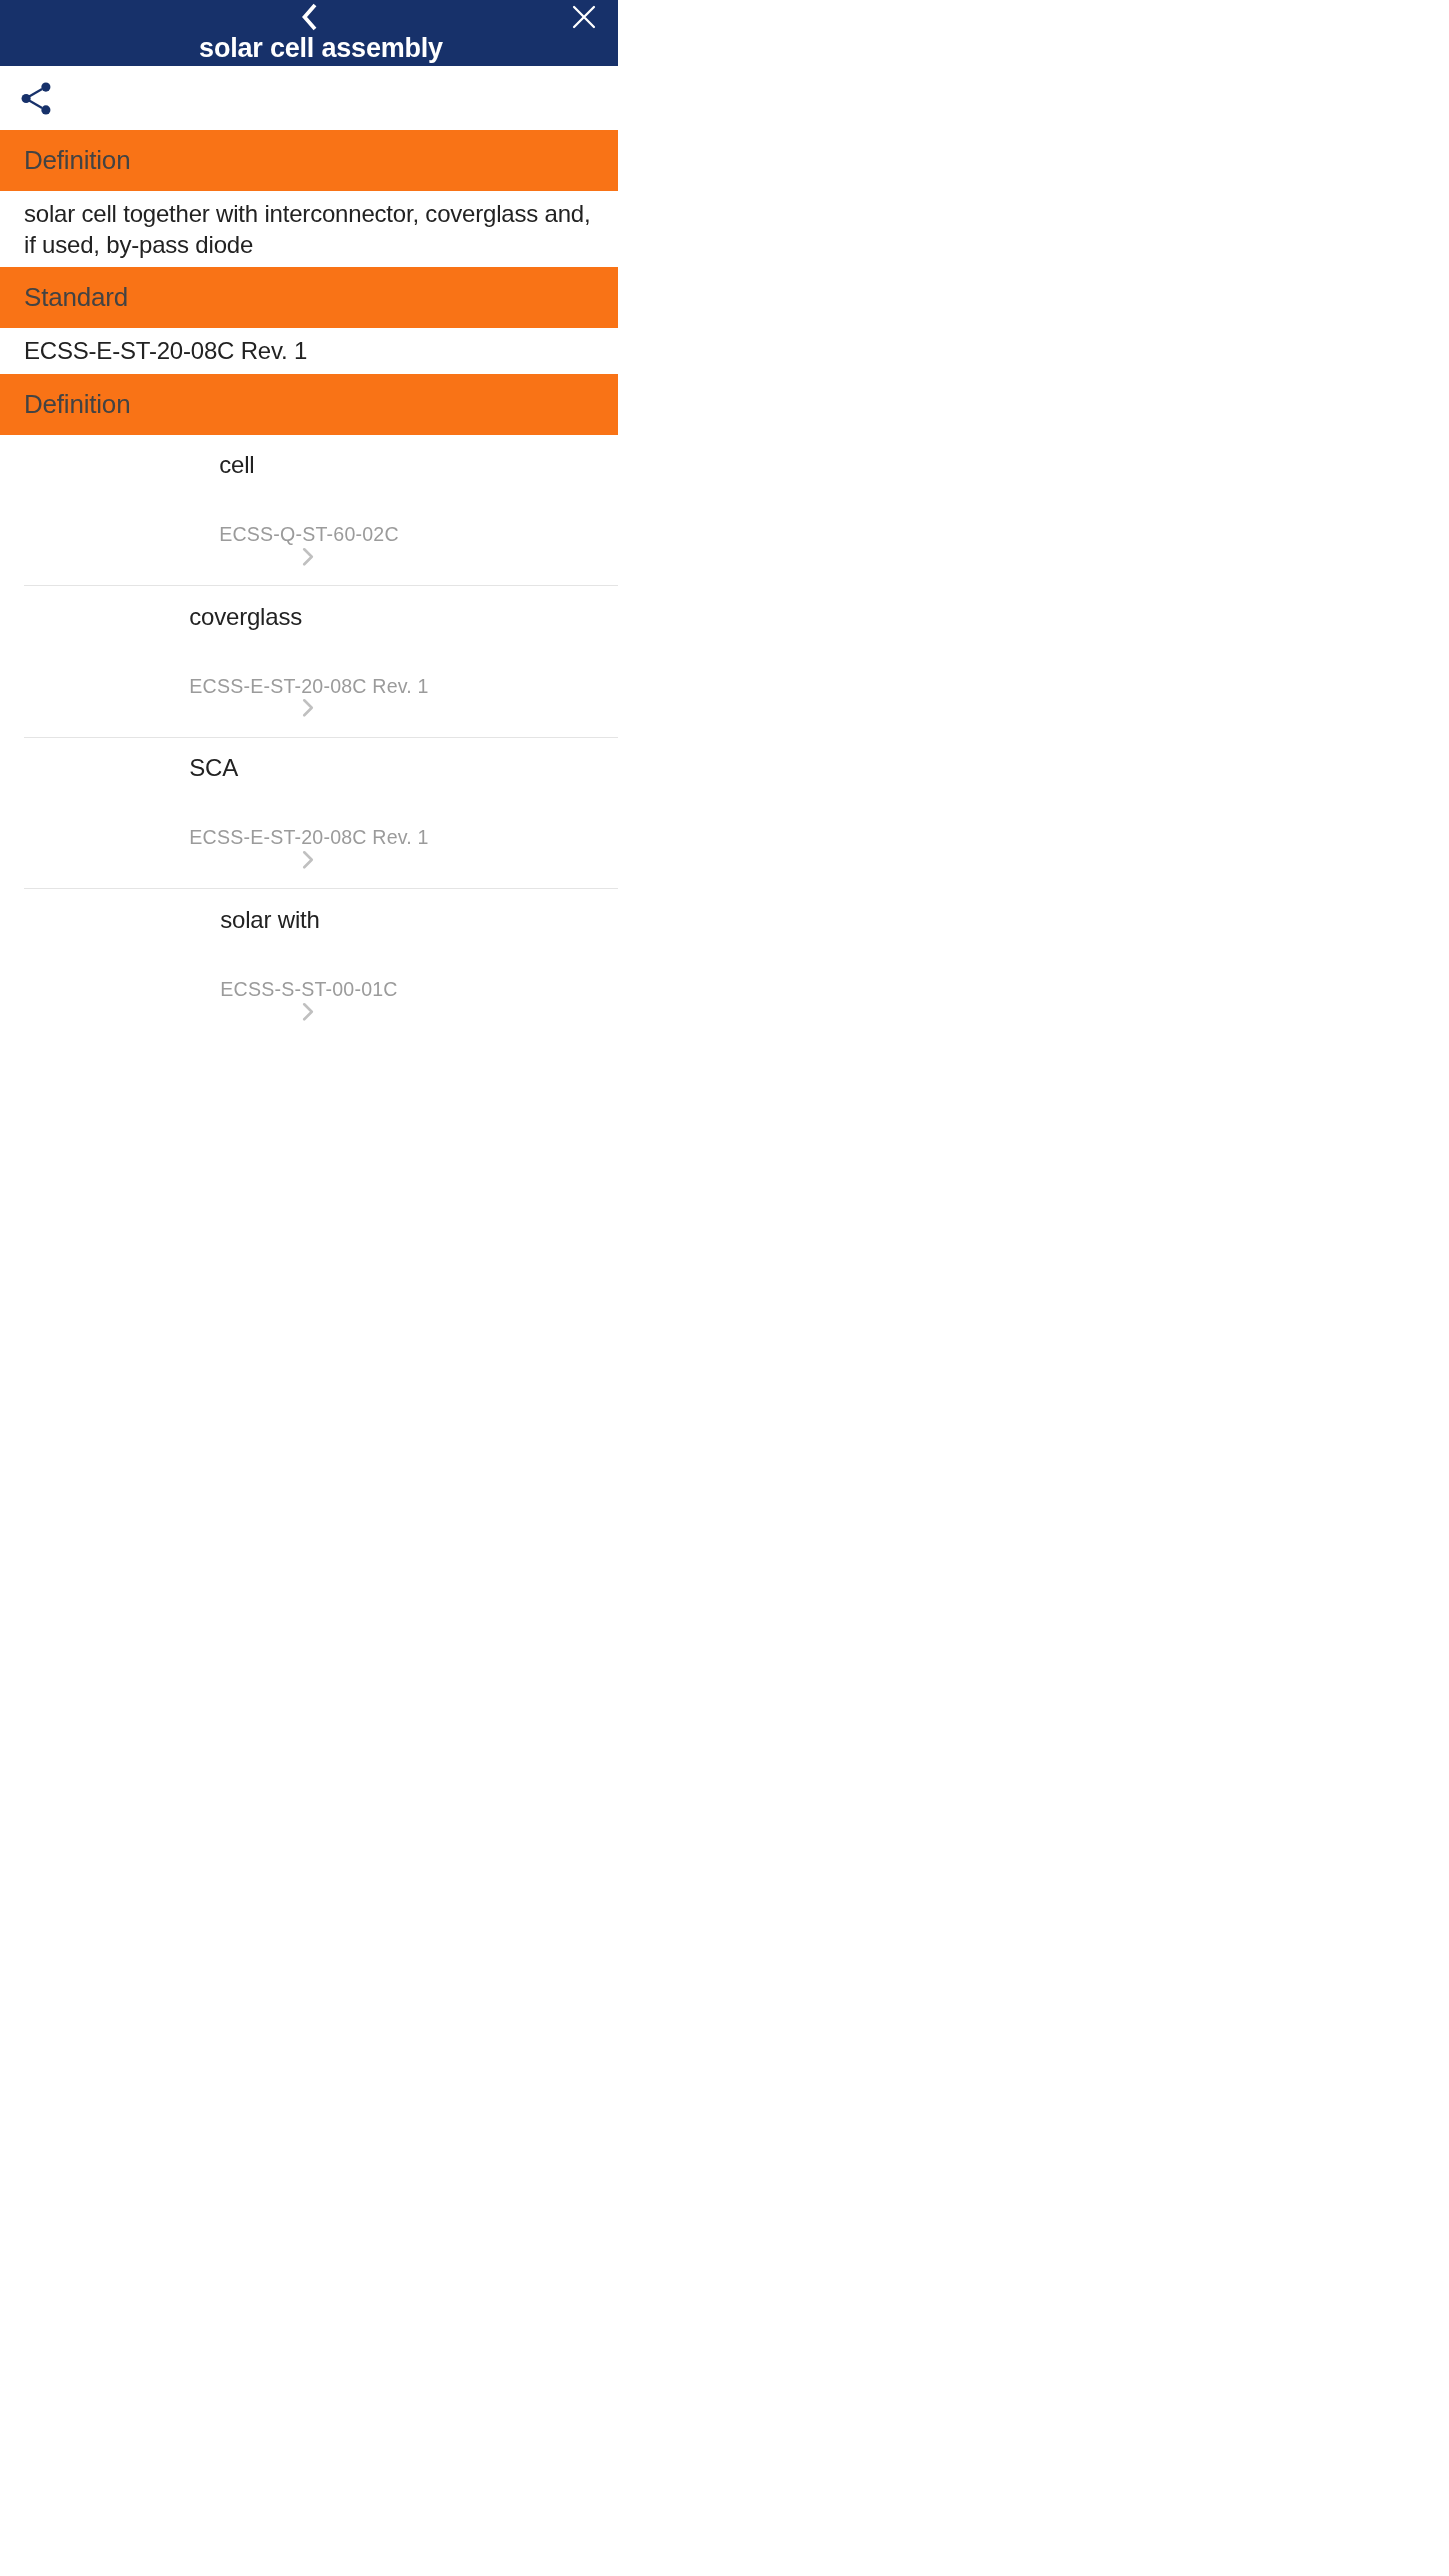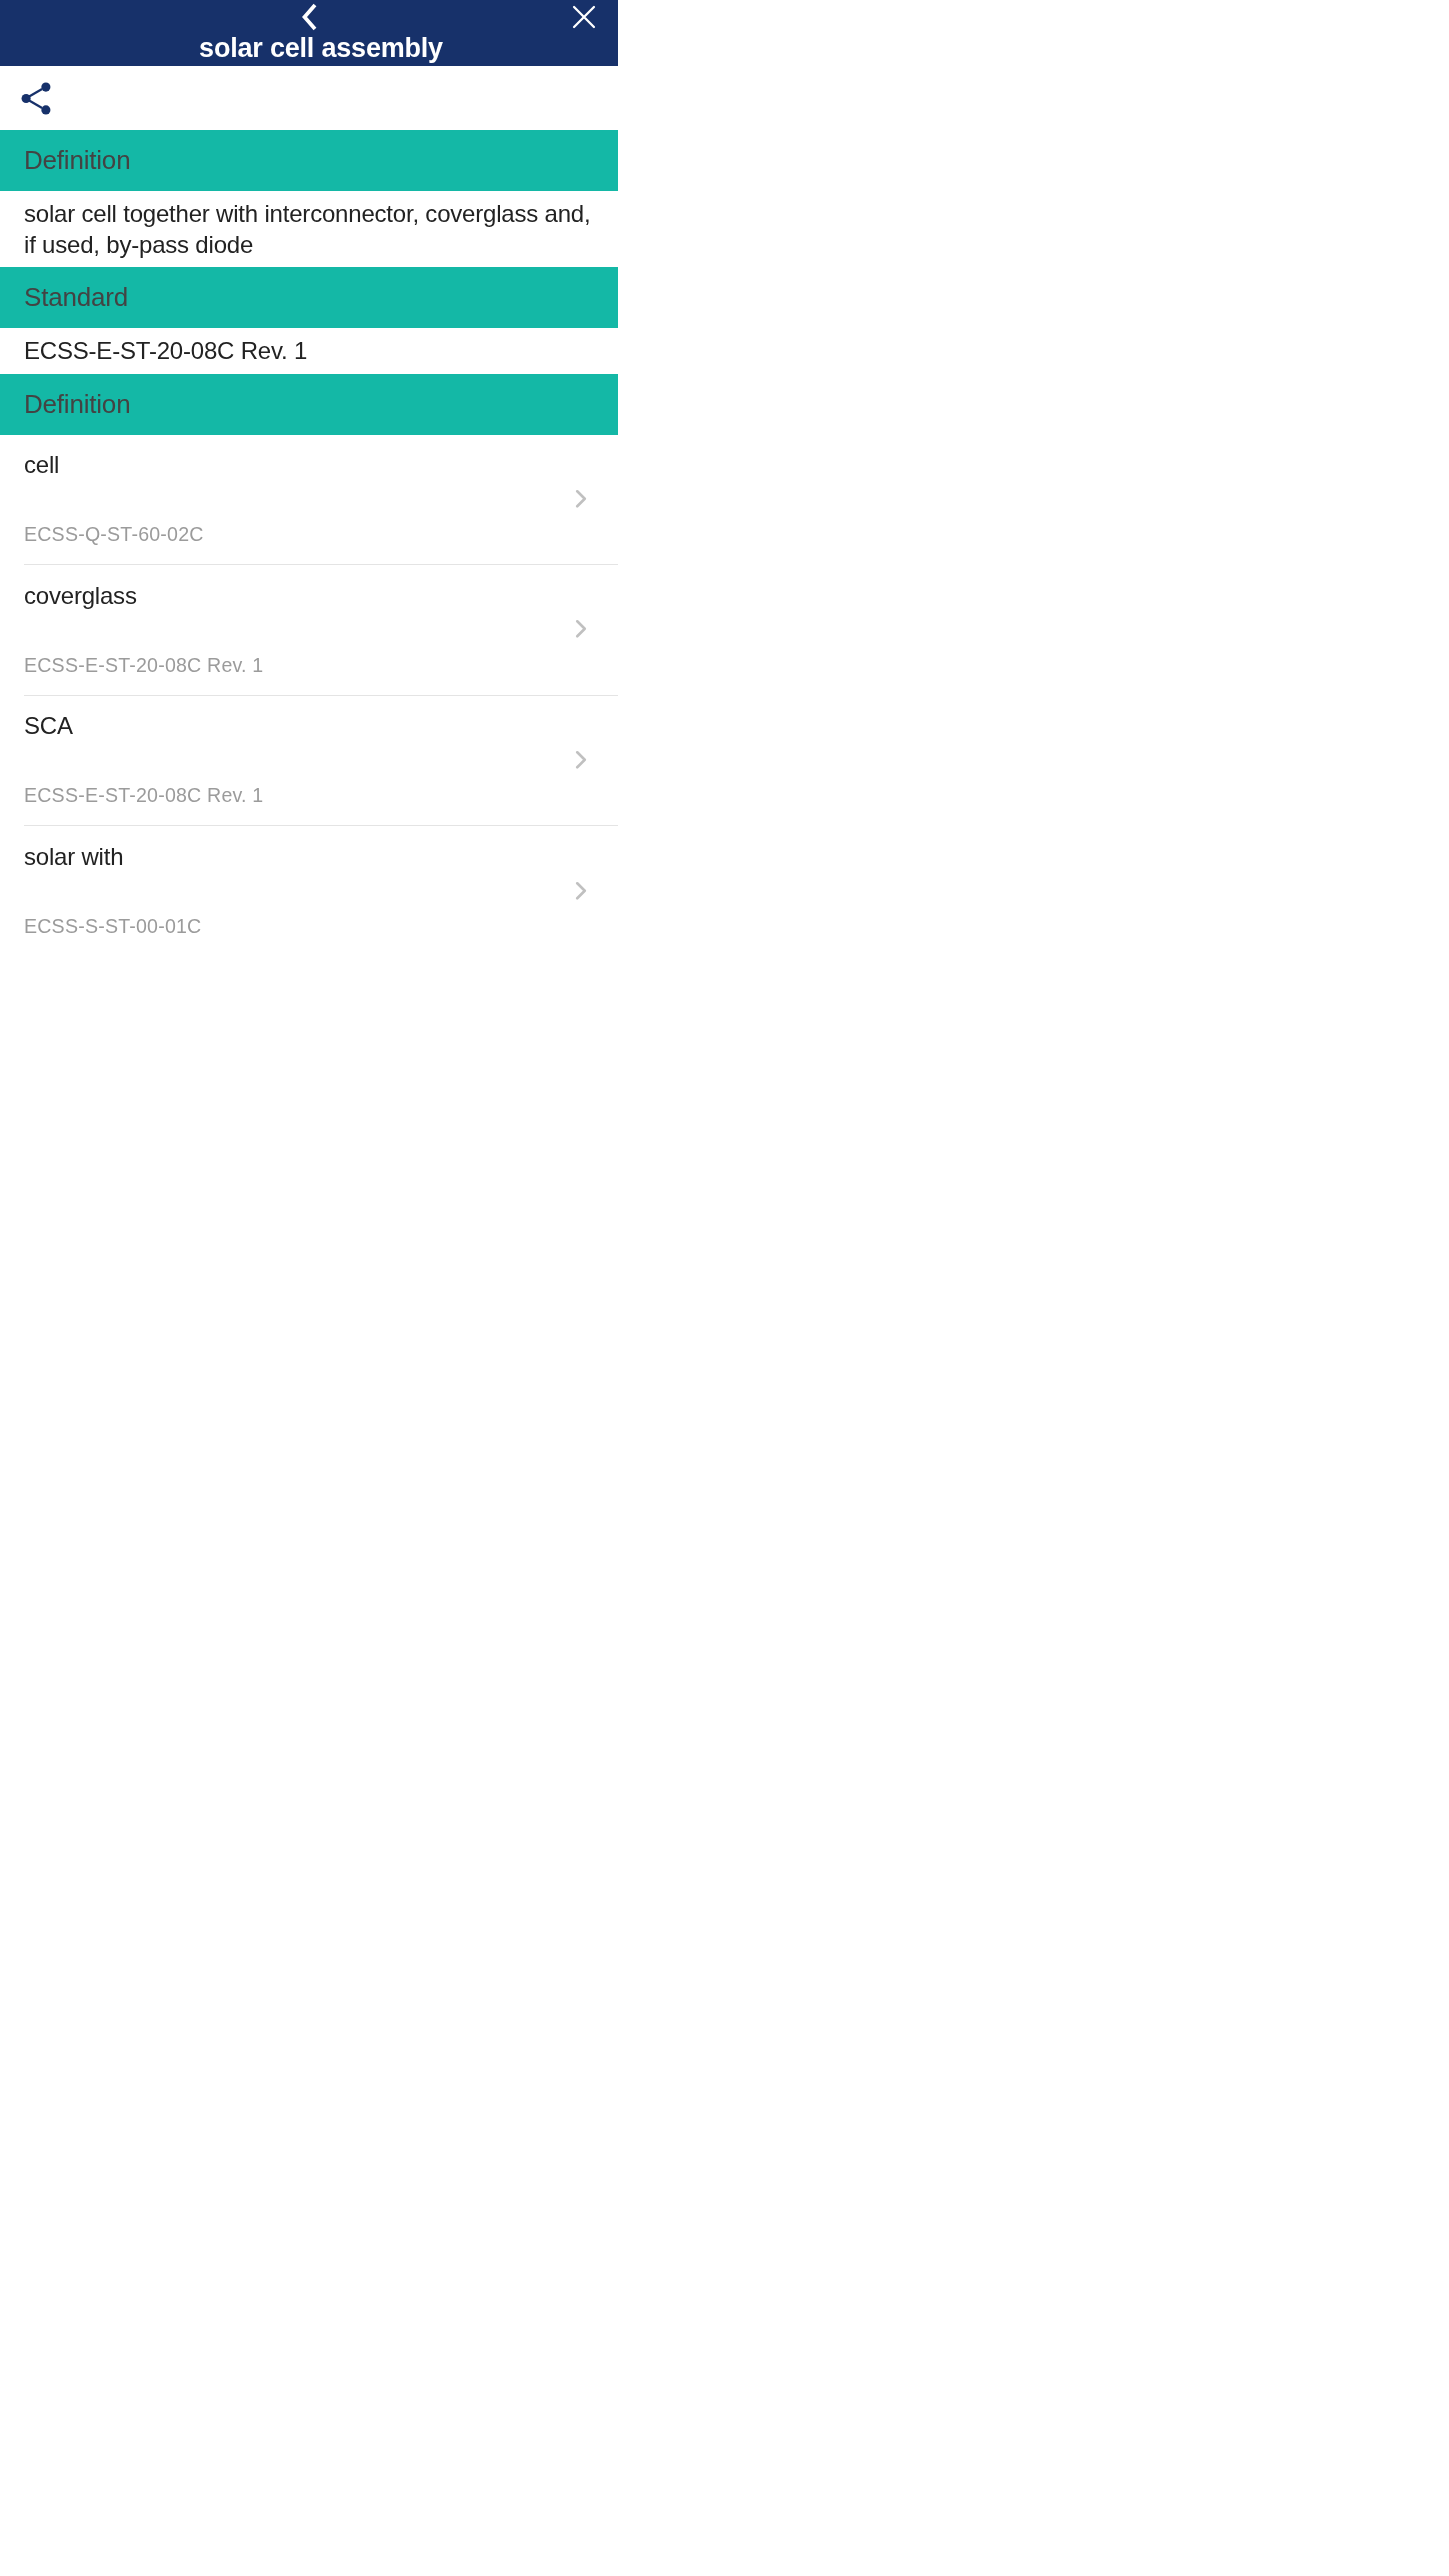--- a/index.html
+++ b/index.html
@@ -56,21 +56,21 @@
     }
     .share-icon {
       width: 36px;
       height: 36px;
       display: flex;
       align-items: center;
       justify-content: center;
       cursor: pointer;
     }
     .section-header {
-      background: #14b8a6;
+      background: #f97316;
       padding: 15px 24px;
       font-size: 26px;
       font-weight: 400;
       color: #434343;
       letter-spacing: -0.2px;
     }
     .content-row {
       background: #ffffff;
       padding: 7px 24px;
       font-size: 24px;
@@ -79,20 +79,21 @@
       letter-spacing: -0.2px;
     }
     .relation-item {
       background: #ffffff;
       padding: 16.6px 24px 18px 24px;
       display: flex;
       align-items: center;
       justify-content: flex-end;
       cursor: pointer;
       border-bottom: 0.8px solid #e4e4e4;
+      flex-direction: column;
     }
     .relation-item:last-child {
       border-bottom: none;
     }
     .relation-text {
       flex: 1;
     }
     .relation-title {
       font-size: 24px;
       color: #222222;

